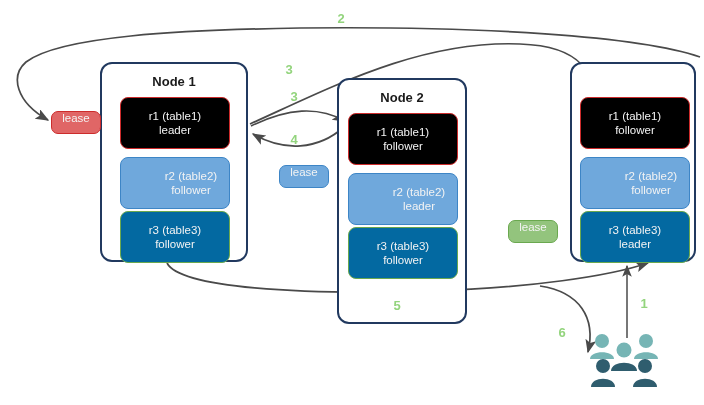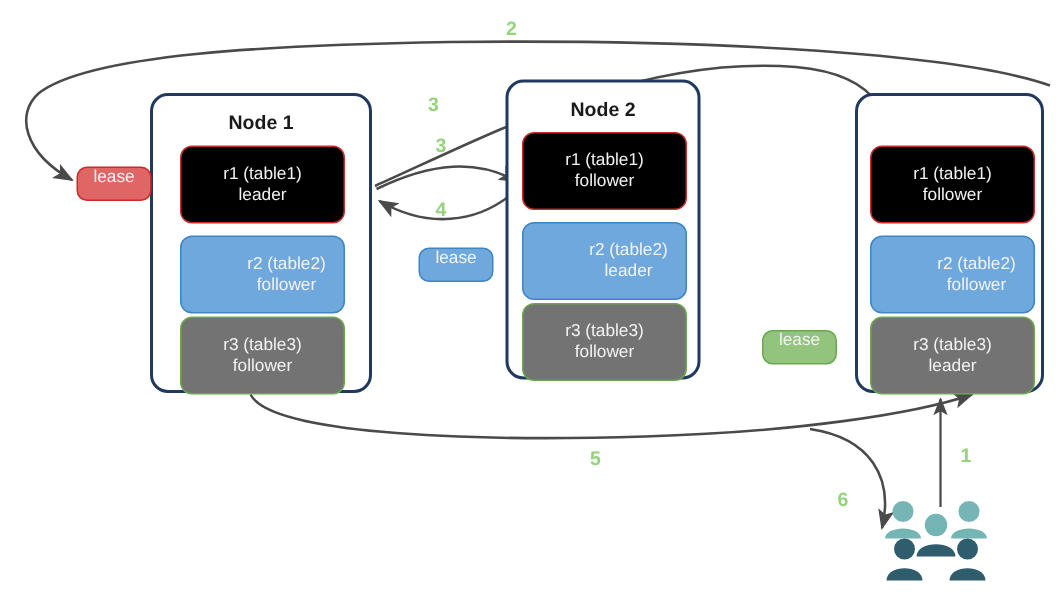--- a/index.html
+++ b/index.html
@@ -47,21 +47,21 @@
     flex-direction: column;
     align-items: center;
     justify-content: center;
     color: #f3f3f3;
     font-size: 11.5px;
     line-height: 14px;
     text-align: center;
   }
   .replica.r-red   { background: #000000; border: 1.6px solid #cc2b2b; }
   .replica.r-blue  { background: #6fa8dc; border: 1.6px solid #3d85c6; padding-left: 32px; }
-  .replica.r-green { background: #737373; border: 1.6px solid #6aa84f; }
+  .replica.r-green { background: #0369a1; border: 1.6px solid #6aa84f; }
 
   .lease {
     position: absolute;
     box-sizing: border-box;
     border-radius: 7px;
     display: flex;
     align-items: flex-start;
     justify-content: center;
     color: #f3f3f3;
     font-size: 11.5px;
@@ -119,21 +119,21 @@
     <div class="replica r-blue" style="left:18px; top:93px; width:110px; height:52px;">
       <span>r2 (table2)</span>
       <span>follower</span>
     </div>
     <div class="replica r-green" style="left:18px; top:147px; width:110px; height:52px;">
       <span>r3 (table3)</span>
       <span>follower</span>
     </div>
   </div>
 
-  <div class="node-box" style="left:337px; top:53px; width:130px; height:200px;">
+  <div class="node-box" style="left:337px; top:78px; width:130px; height:246px;">
     <div class="node-title">Node 2</div>
     <div class="replica r-red" style="left:9px; top:33px; width:110px; height:52px;">
       <span>r1 (table1)</span>
       <span>follower</span>
     </div>
     <div class="replica r-blue" style="left:9px; top:93px; width:110px; height:52px;">
       <span>r2 (table2)</span>
       <span>leader</span>
     </div>
     <div class="replica r-green" style="left:9px; top:147px; width:110px; height:52px;">

